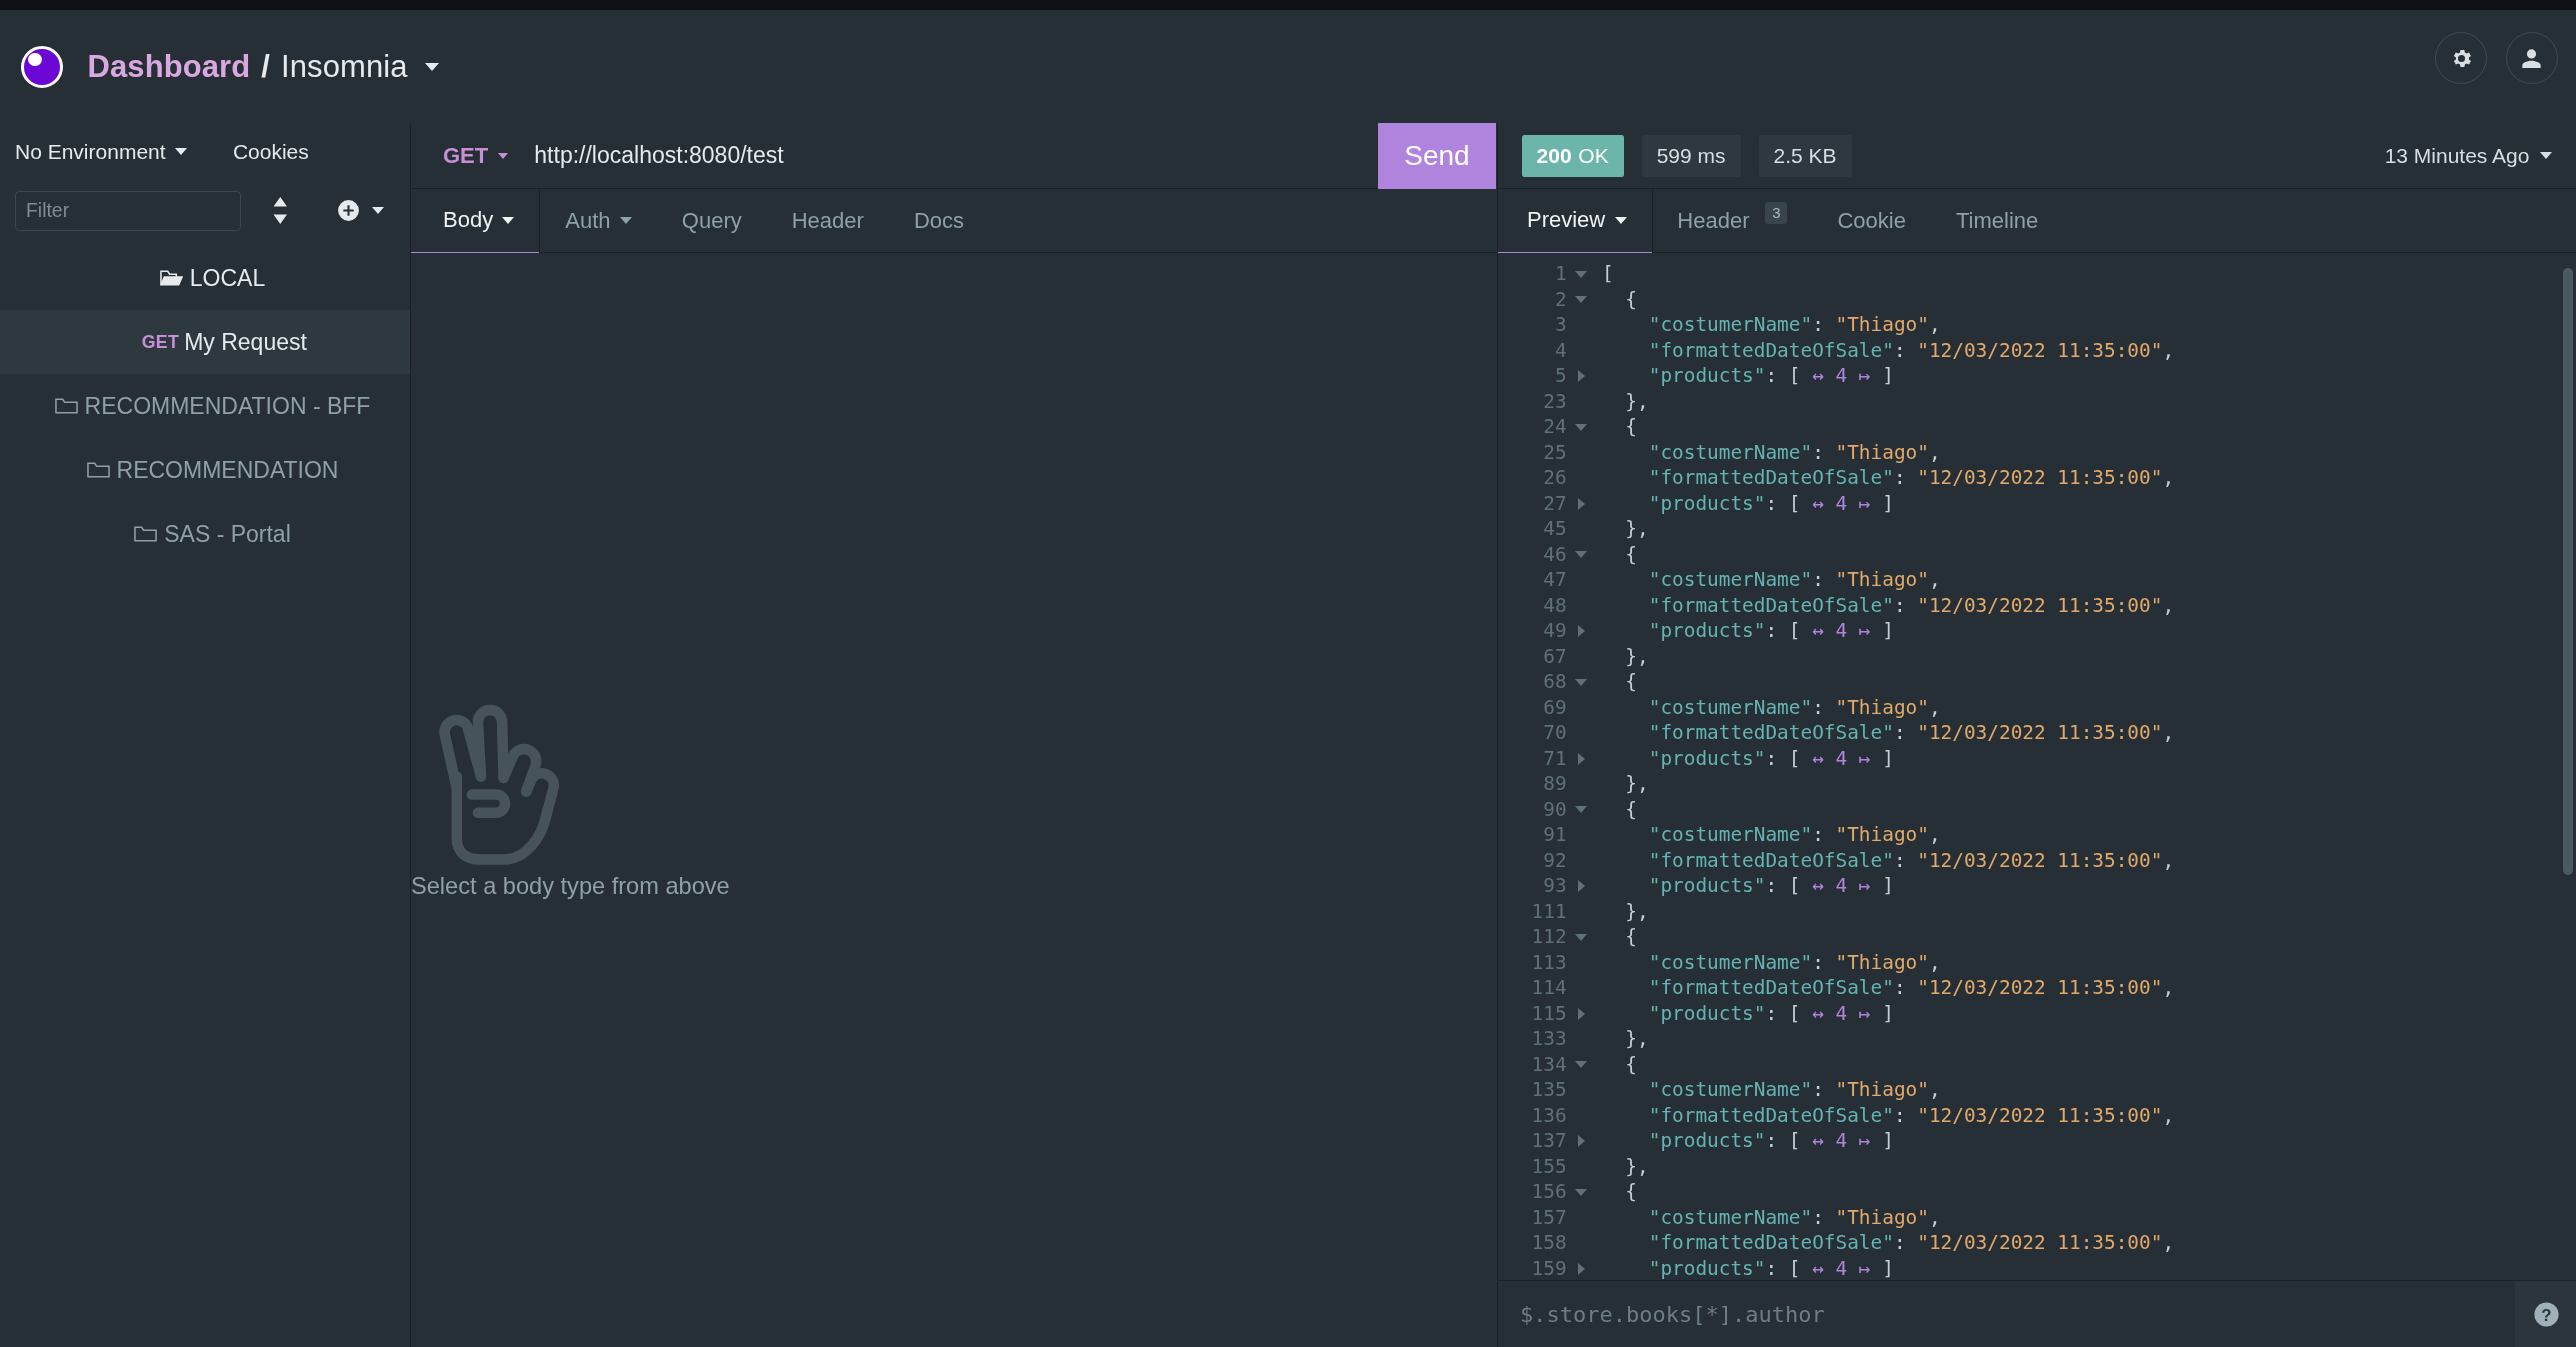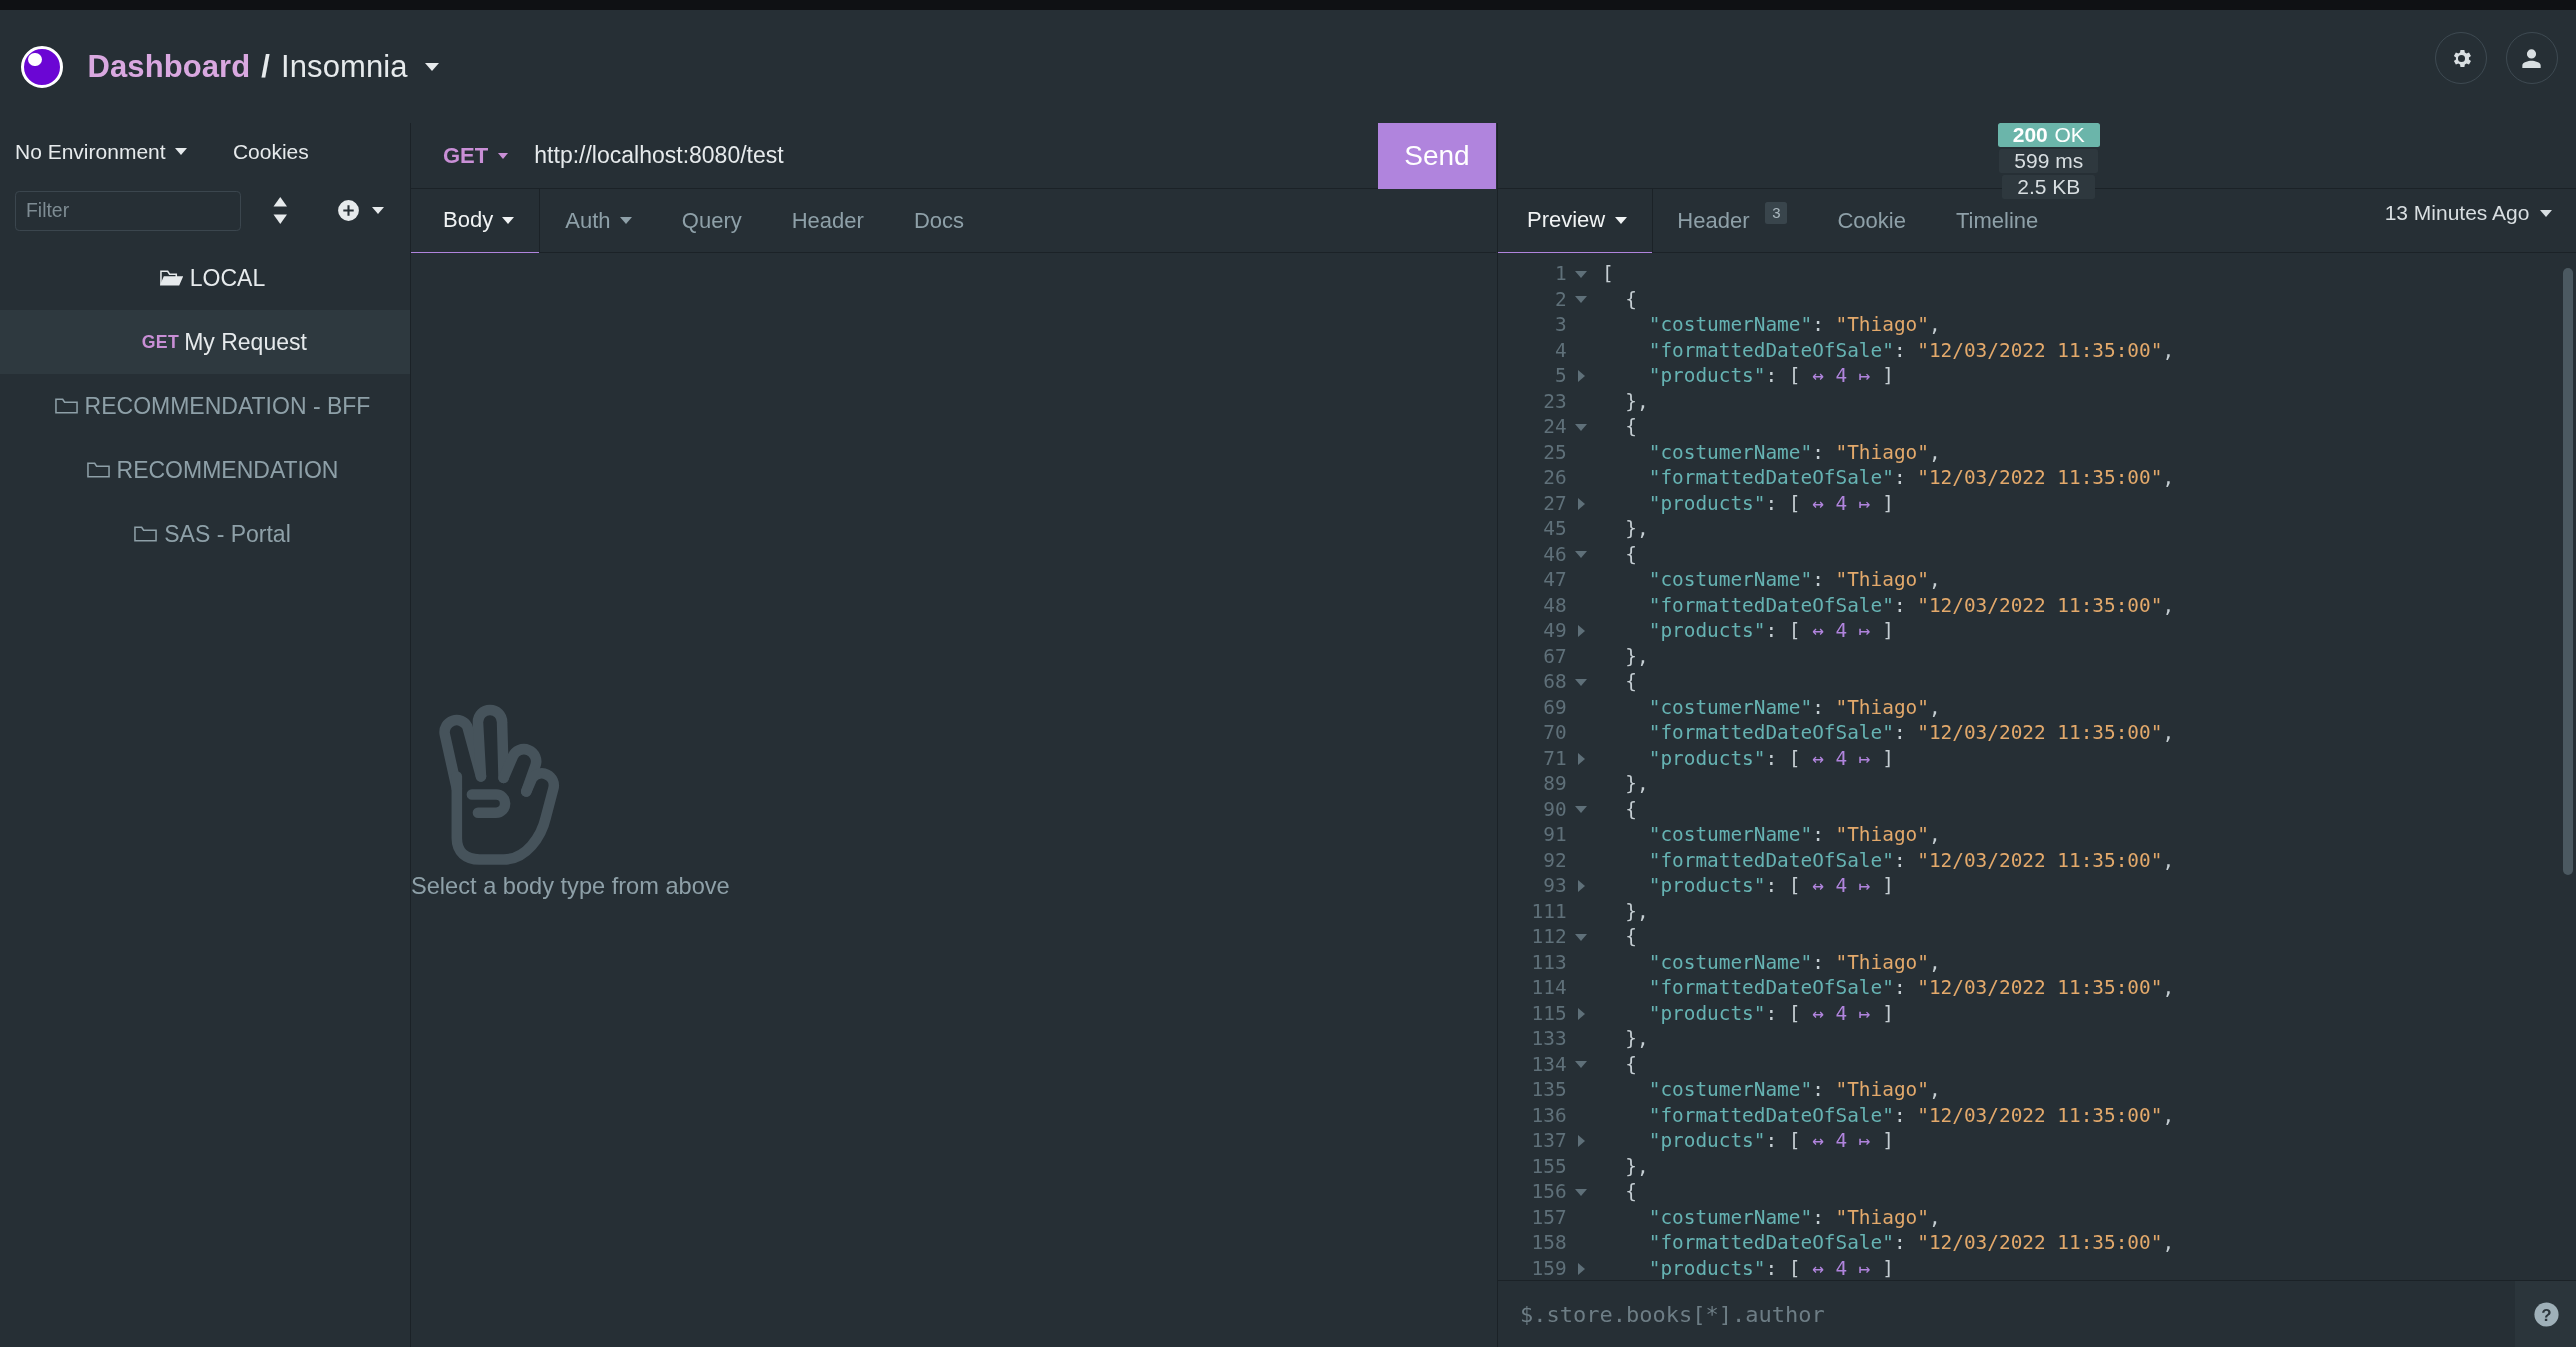--- a/index.html
+++ b/index.html
@@ -166,23 +166,22 @@
   .empty-text { color: #8ea0a8; font-size: 23.6px; }
 
   
   .res-pane {
     position: absolute; top: 123px; left: 1497px; width: 1079px; height: 1224px;
     background: #262f35;
     border-left: 0.8px solid #1b2227;
   }
   .res-statusbar {
     height: 66px; display: flex; align-items: center;
-    padding-left: 23.6px; gap: 2px;
+    padding-left: 23.6px; gap: 18px;
     border-bottom: 0.8px solid #1b2227;
-    flex-direction: column;
   }
   .badge {
     height: 42px; padding: 0 15px; border-radius: 2.5px;
     display: flex; align-items: center; font-size: 21px;
   }
   .badge-ok { background: #6bb5aa; color: #ffffff; }
   .badge-ok b { font-weight: bold; margin-right: 6.7px; }
   .badge-dim { background: #2e383e; color: #d8dee1; }
   .res-time {
     margin-left: auto; margin-right: 23.6px;

